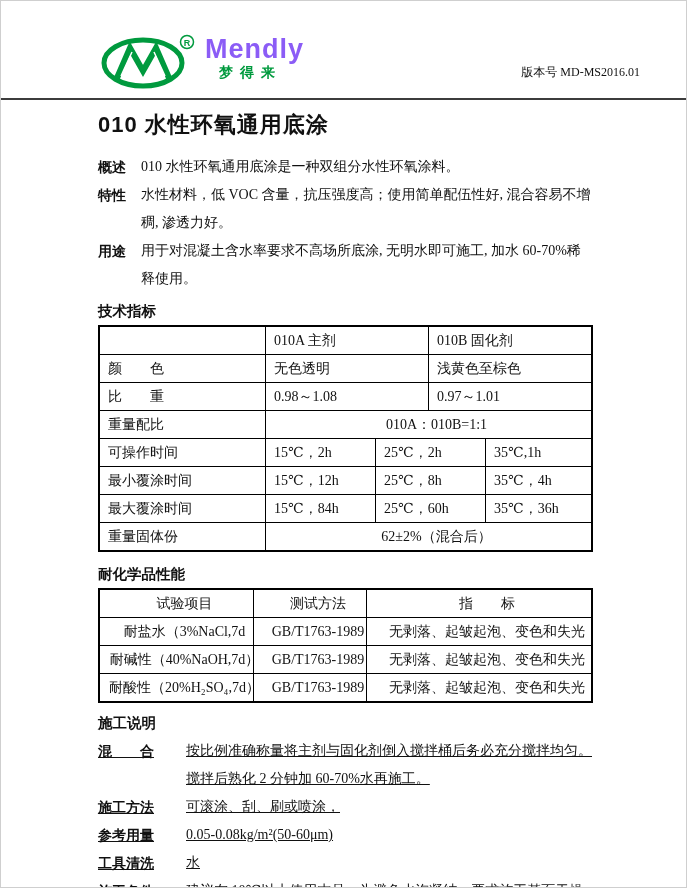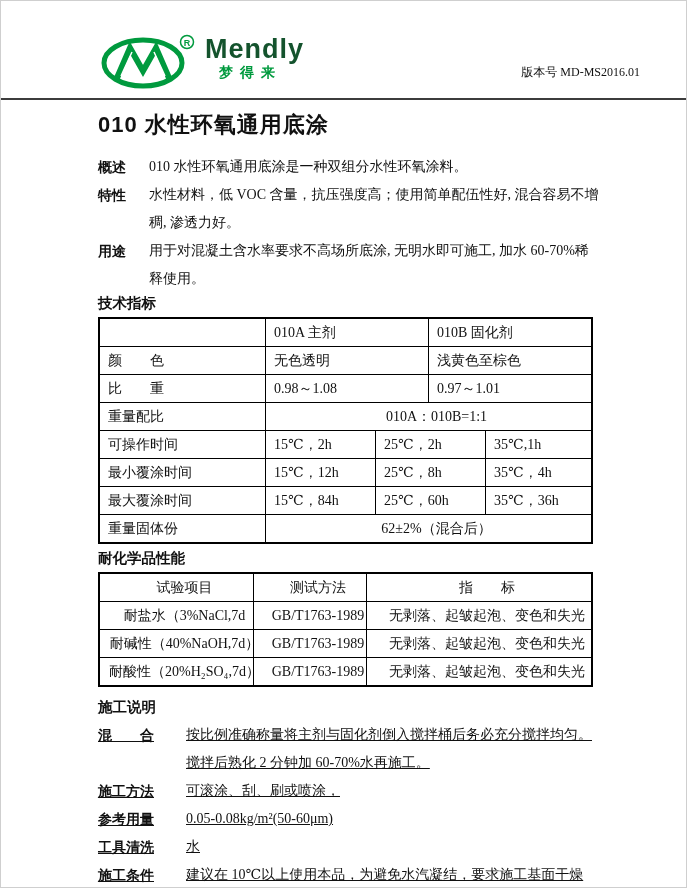--- a/index.html
+++ b/index.html
@@ -28,28 +28,28 @@
   .content { padding:0 50px 0 97px; }
   .doc-title {
     font-family:"Liberation Sans","DejaVu Sans",sans-serif;
     font-weight:bold; font-size:22px; line-height:28px; margin-top:11px; letter-spacing:1px;
   }
   .para { display:flex; }
   .para .lab {
     flex:0 0 43px; font-family:"Liberation Sans","DejaVu Sans",sans-serif;
     font-weight:bold; font-size:14px; line-height:28px;
   }
-  .para .txt { width:452px; line-height:28px; white-space:pre-line;margin-left:8px; }
+  .para .txt { width:452px; line-height:28px; white-space:pre-line; }
   .mt14 { margin-top:14px; }
   .sec-head {
     font-family:"Liberation Sans","DejaVu Sans",sans-serif;
     font-weight:bold; font-size:14.5px; line-height:20px;
   }
-  .sh1 { }
-  .sh2 { margin-top:4px; }
+  .sh1 { margin-top:8px; }
+  .sh2 { margin-top:12px; }
   .sh3 { margin-top:10px; }
   
   .tbl { width:495px; border:2px solid #000; box-sizing:border-box; margin-top:4px; }
   .trow { display:flex; }
   .trow + .trow { border-top:1px solid #000; }
   .cell {
     box-sizing:border-box; height:27px; display:flex; align-items:center;
     padding-left:8px; overflow:hidden; white-space:nowrap;
   }
   .cell + .cell { border-left:1px solid #000; }
@@ -73,21 +73,21 @@
   <div class="header">
     <div class="logo-wrap">
       <svg class="logo-svg" width="96" height="56" viewBox="0 0 96 56">
         <ellipse cx="42" cy="30" rx="39" ry="23" fill="none" stroke="#009a3e" stroke-width="5"></ellipse>
         <path d="M16 45 L29 15 L42 38 L55 15 L68 45" fill="none" stroke="#009a3e" stroke-width="6" stroke-linecap="square"></path>
         <path d="M20 43 L31 19 M64 43 L53 19" stroke="#ffffff" stroke-width="1.5"></path>
         <circle cx="86" cy="9" r="6.5" fill="#ffffff" stroke="#009a3e" stroke-width="1.5"></circle>
         <text x="86" y="12.5" text-anchor="middle" font-size="9" font-weight="bold" fill="#009a3e" font-family="Liberation Sans, sans-serif">R</text>
       </svg>
       <div class="brand-text">
-        <div class="brand-name" style="color:#14532d">Mendly</div>
+        <div class="brand-name" style="color:#8b5cf6">Mendly</div>
         <div class="brand-cn" style="color:#009a3e">梦得来</div>
       </div>
     </div>
     <div class="version">版本号 MD-MS2016.01</div>
   </div>
 
   <div class="content">
 
     <div class="doc-title">010 水性环氧通用底涂</div>
 

